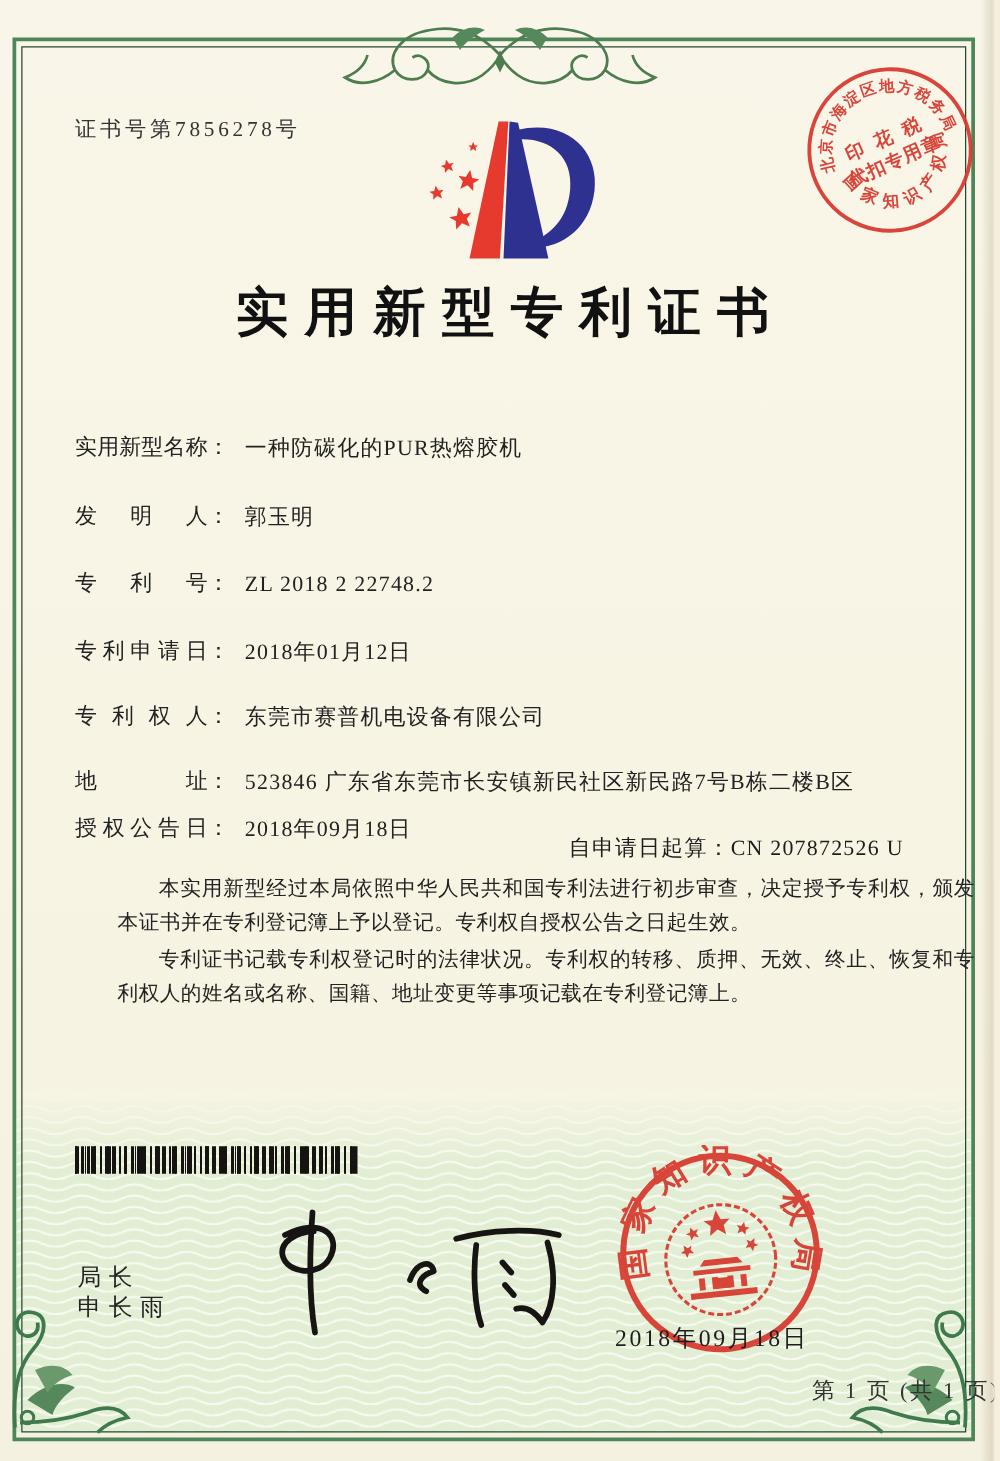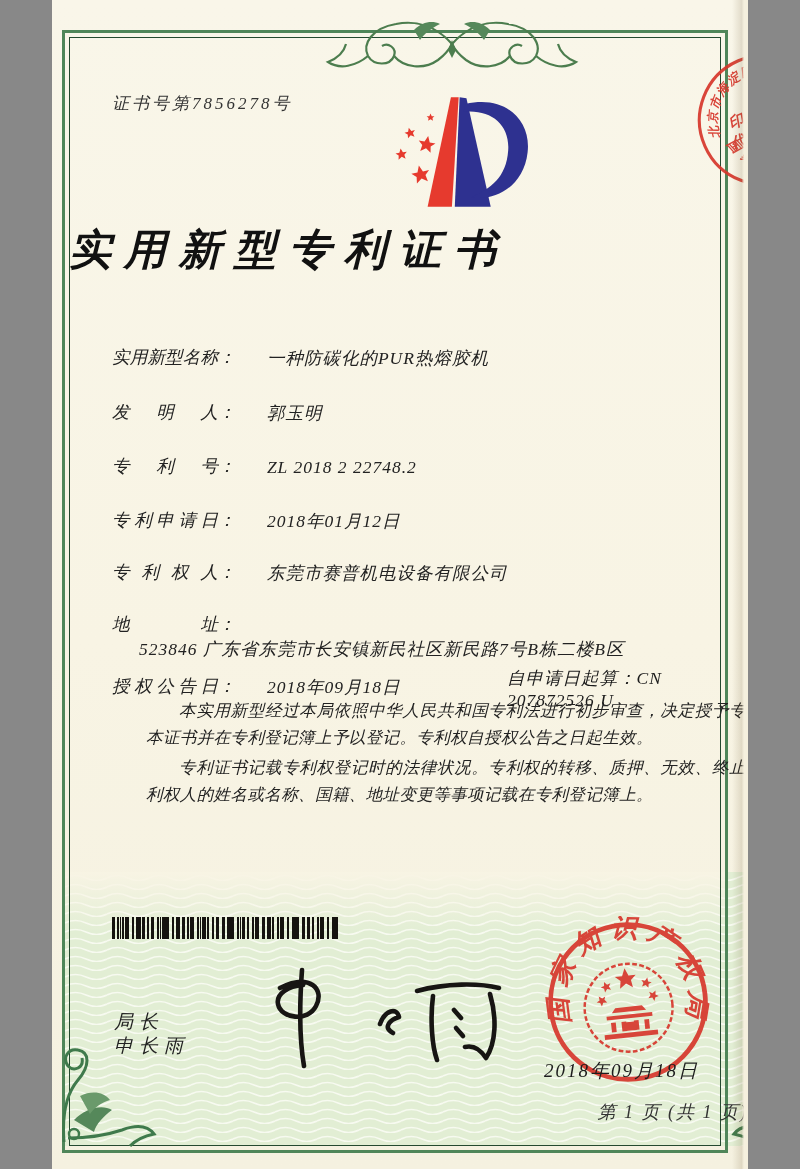--- a/index.html
+++ b/index.html
@@ -1,45 +1,44 @@
 <!DOCTYPE html>
 <html><head>
 <meta charset="utf-8">
 <style>
   html,body{margin:0;padding:0;background:#888;}
   .page{
-    position:relative;width:696px;height:1169px;margin:0 auto;
+    position:relative;width:800px;height:1169px;margin:0 auto;
     background:linear-gradient(180deg,#f9f6e9 0%,#f8f4e4 55%,#f5f1e0 100%);
     overflow:hidden;
     font-family:"Liberation Serif","DejaVu Serif",serif;
     color:#1c1c1c;
-    font-style:italic;
   }
   
   .page-edge{position:absolute;top:0;right:0;width:16px;height:100%;
     background:linear-gradient(90deg,rgba(0,0,0,0) 0%,rgba(120,100,60,.18) 60%,rgba(245,240,222,1) 75%);z-index:6;}
   
   .frame-outer{position:absolute;left:10px;right:20px;top:30px;bottom:16px;
     border:3px solid #4f8659;z-index:2;pointer-events:none;}
   .frame-inner{position:absolute;left:17px;right:27px;top:37px;bottom:23px;
     border:1.5px solid #24492f;z-index:2;pointer-events:none;}
   
   .wave-band{position:absolute;left:13px;right:23px;top:872px;height:274px;z-index:1;}
   .wave-fade{position:absolute;left:0;top:0;width:100%;height:60px;
     background:linear-gradient(180deg,#f8f4e4 0%,rgba(248,244,228,0) 100%);}
   .svg-abs{position:absolute;z-index:3;}
   .txt{position:absolute;z-index:4;white-space:nowrap;}
   .cert-no{left:60px;top:92px;font-size:17px;letter-spacing:3px;color:#333;}
-  .title{left:0;right:0;top:222px;font-size:42px;font-weight:bold;
+  .title{left:0;right:0;top:222px;text-align:center;font-size:42px;font-weight:bold;
     letter-spacing:13px;color:#111;margin-left:17px;}
   .field-row{position:absolute;left:60px;z-index:4;font-size:17.5px;color:#222;}
   .flabel{display:inline-block;width:106px;text-align:justify;text-align-last:justify;
     -moz-text-align-last:justify;vertical-align:top;}
   .fcolon{display:inline-block;vertical-align:top;}
-  .fvalue{display:inline-block;margin-left:27px;vertical-align:top;max-width:560px;
+  .fvalue{display:inline-block;margin-left:8px;vertical-align:top;max-width:560px;
     white-space:normal;line-height:26px;letter-spacing:1px;}
   .grant-no{position:absolute;left:455px;top:666px;z-index:4;font-size:17.5px;letter-spacing:1px;}
   .paras{position:absolute;left:60px;top:698px;width:686px;z-index:4;margin-left:34px;}
   .paras p{margin:0 0 4px 0;font-size:16.5px;line-height:26.6px;text-align:justify;
     text-indent:2em;color:#222;letter-spacing:.4px;}
   .barcode{position:absolute;left:60px;top:917px;width:226px;height:22px;z-index:4;
     background:
       repeating-linear-gradient(90deg,#15130f 0 2px,transparent 2px 5px),
       repeating-linear-gradient(90deg,#15130f 0 1px,transparent 1px 8px),
       repeating-linear-gradient(90deg,#15130f 0 3px,transparent 3px 13px);}
@@ -154,21 +153,21 @@
     <span class="fvalue">2018年01月12日</span>
   </div>
   <div class="field-row" style="top:560px">
     <span class="flabel">专利权人</span><span class="fcolon">：</span>
     <span class="fvalue">东莞市赛普机电设备有限公司</span>
   </div>
   <div class="field-row" style="top:612px">
     <span class="flabel">地址</span><span class="fcolon">：</span>
     <span class="fvalue">523846 广东省东莞市长安镇新民社区新民路7号B栋二楼B区</span>
   </div>
-  <div class="field-row" style="top:674px">
+  <div class="field-row" style="top:650px">
     <span class="flabel">授权公告日</span><span class="fcolon">：</span>
     <span class="fvalue">2018年09月18日</span>
   </div>
   <div class="grant-no">
     <span>自申请日起算：</span><span>CN 207872526 U</span>
   </div>
 
   <div class="paras">
     <p>本实用新型经过本局依照中华人民共和国专利法进行初步审查，决定授予专利权，颁发本证书并在专利登记簿上予以登记。专利权自授权公告之日起生效。</p>
     <p>专利证书记载专利权登记时的法律状况。专利权的转移、质押、无效、终止、恢复和专利权人的姓名或名称、国籍、地址变更等事项记载在专利登记簿上。</p>

